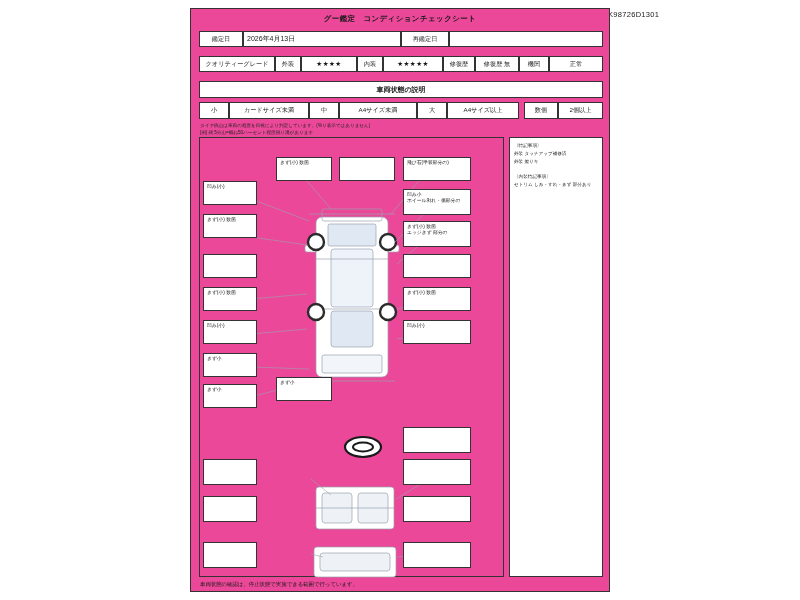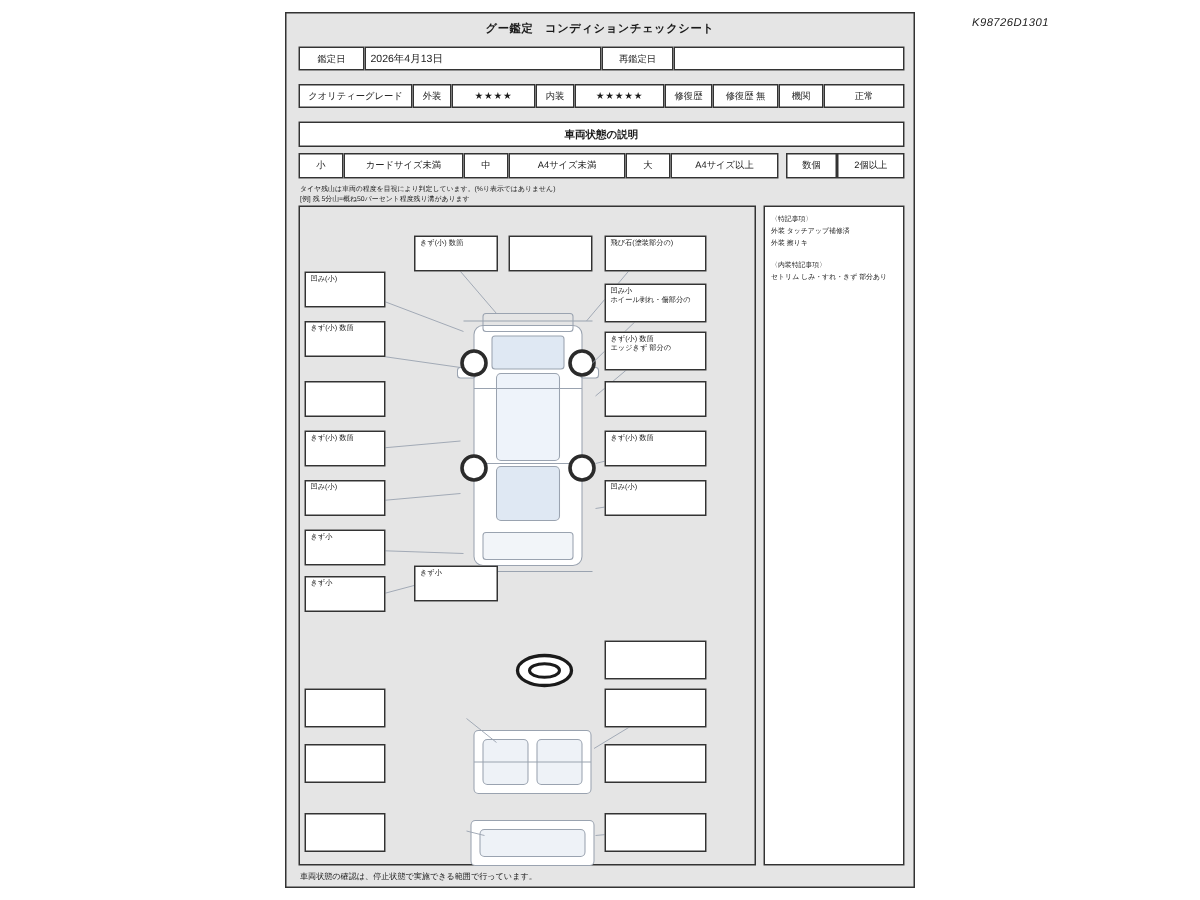--- a/index.html
+++ b/index.html
@@ -9,30 +9,30 @@
     font-family:"Liberation Sans", sans-serif;
     color:#1a1a1a;
     overflow:hidden;
   }
   .sheet{
     position:absolute;
     left:190px;top:8px;
     width:420px;height:584px;
     border:1px solid #333;
     box-sizing:border-box;
-    background:#e5e5e5;
+    background:#ec4899;
   }
   .title-row{
     position:absolute;left:0;top:0;width:100%;height:20px;
     display:flex;align-items:center;justify-content:center;
     font-size:7.5px;font-weight:bold;letter-spacing:.4px;
   }
   .doc-id{
-    position:absolute;left:648px;top:10px;
-    font-size:7.5px;letter-spacing:.3px;color:#222;font-style:italic;
+    position:absolute;left:608px;top:10px;
+    font-size:7.5px;letter-spacing:.3px;color:#222;
   }
   .cell{
     position:absolute;box-sizing:border-box;
     border:1px solid #333;
     font-size:6.2px;
     display:flex;align-items:center;
     padding:0 3px;
     background:#fff;
     white-space:nowrap;
     overflow:hidden;

